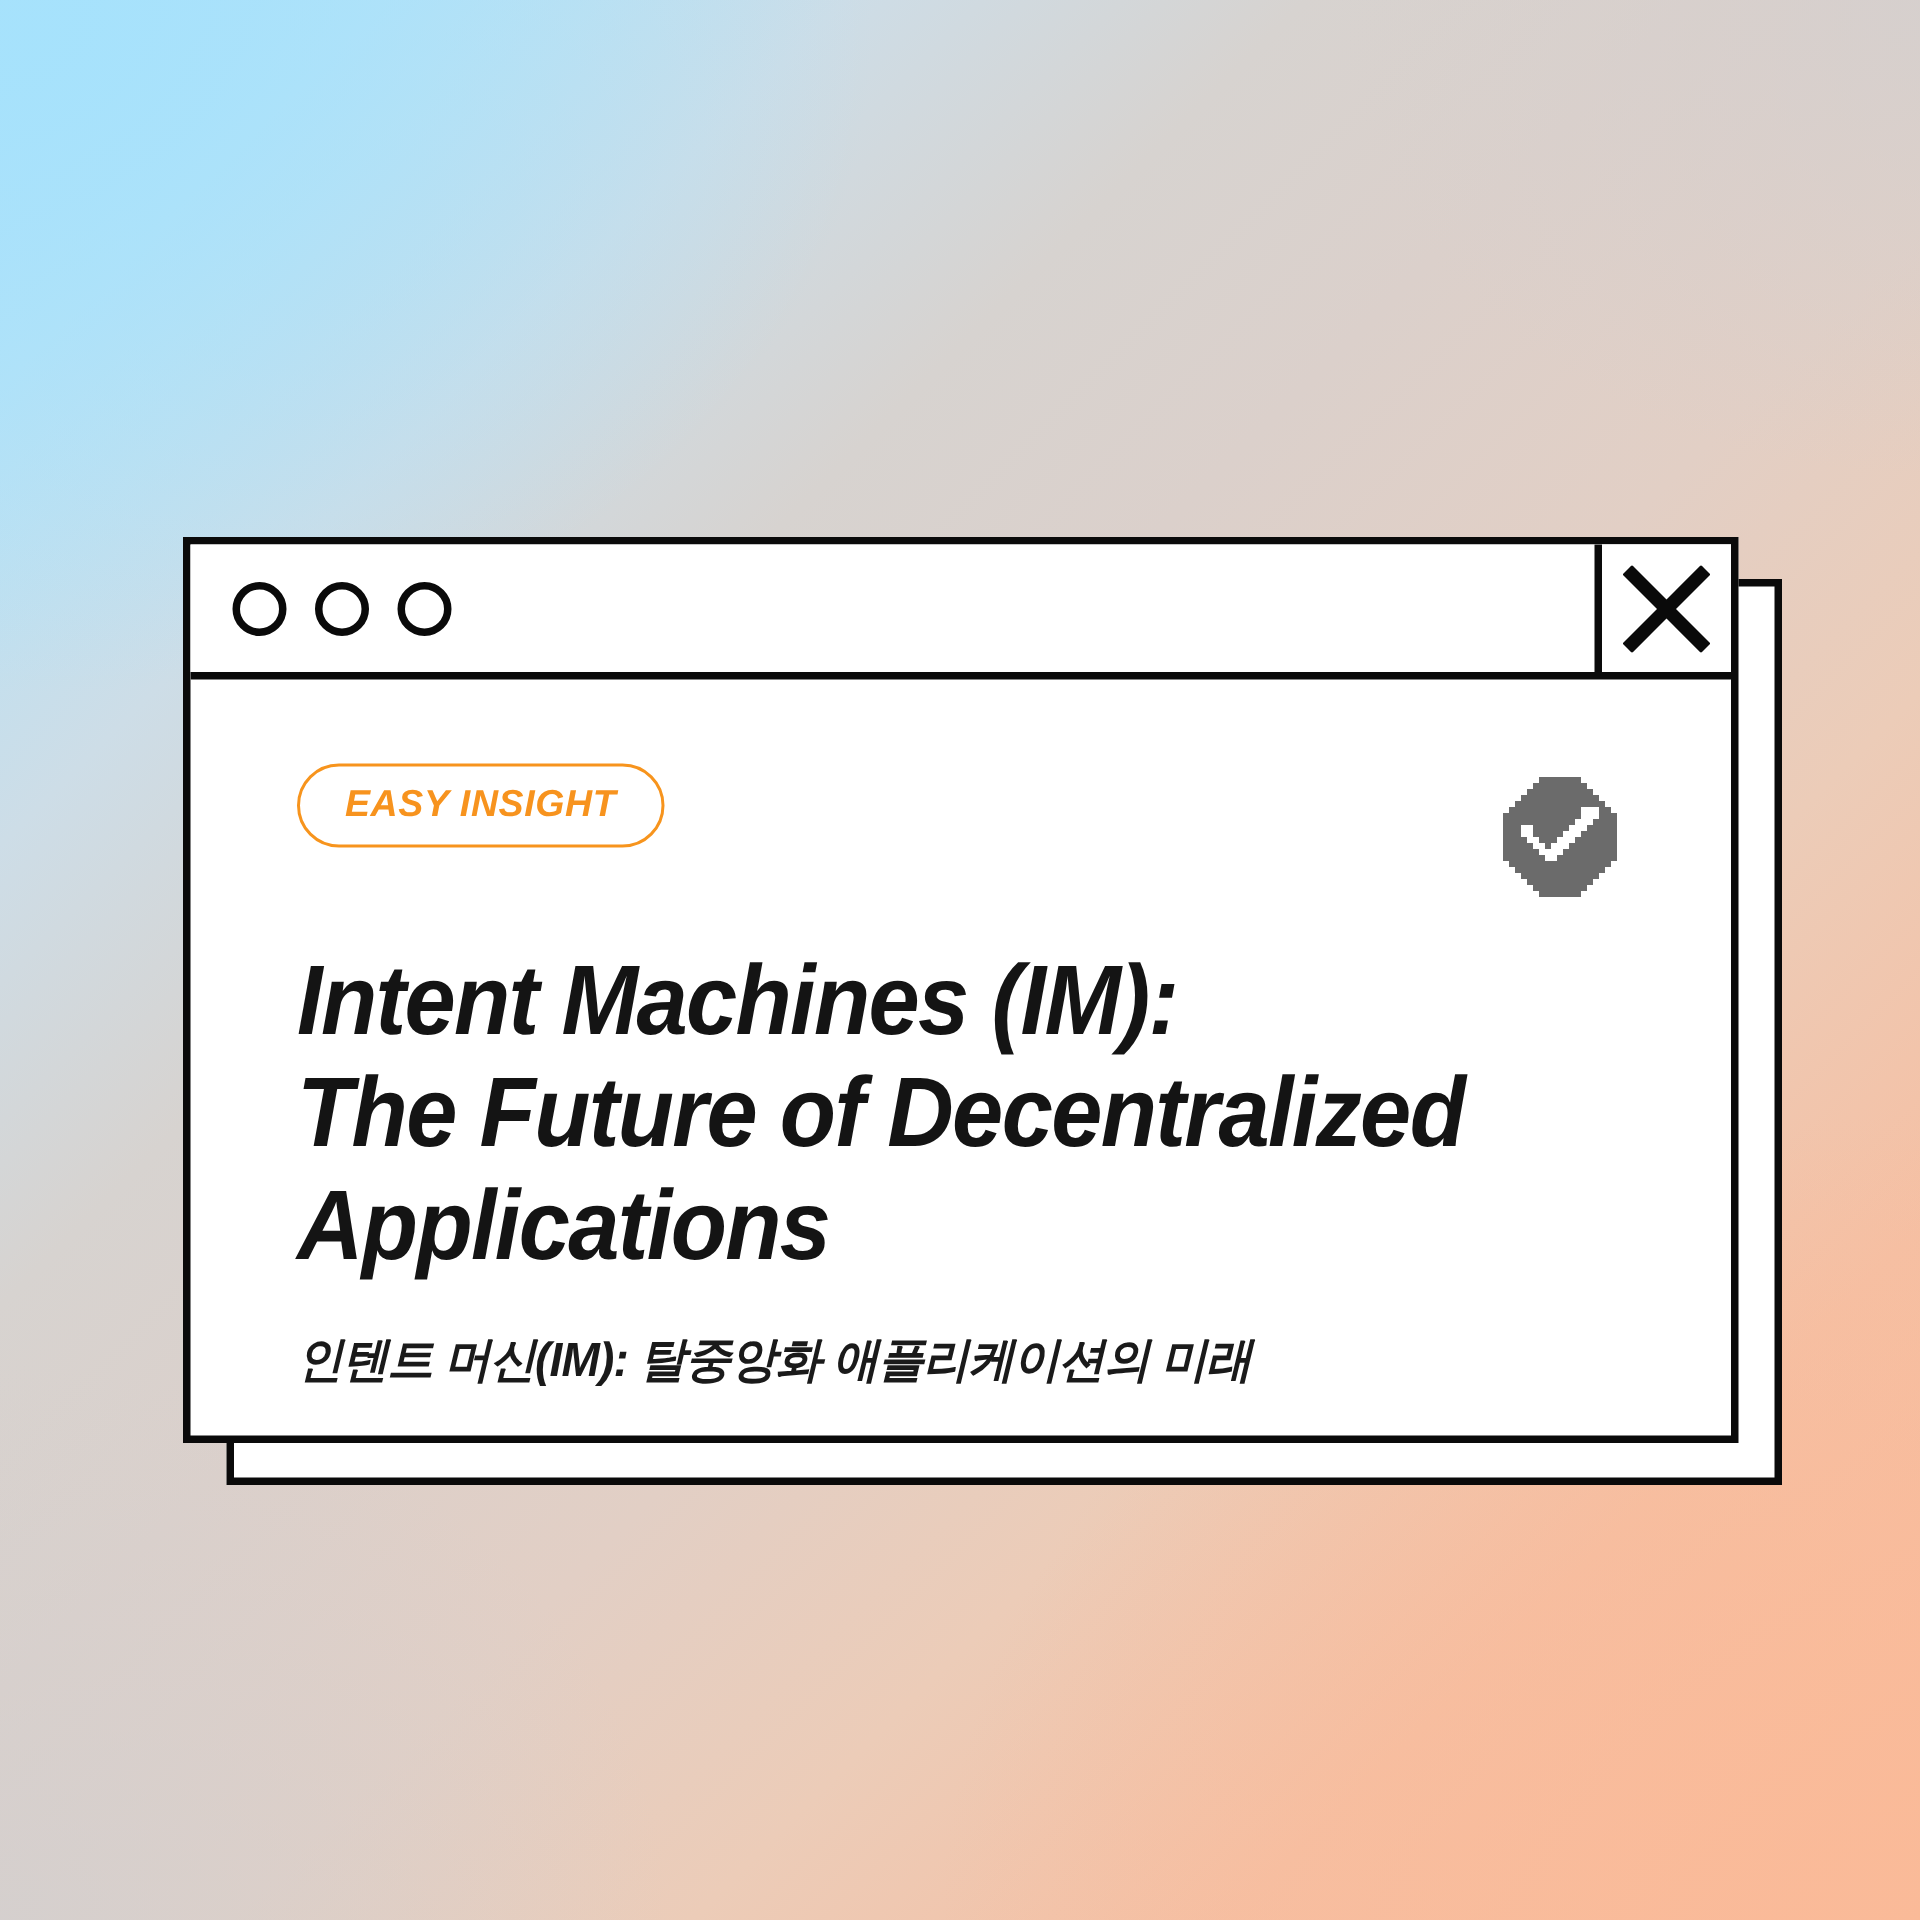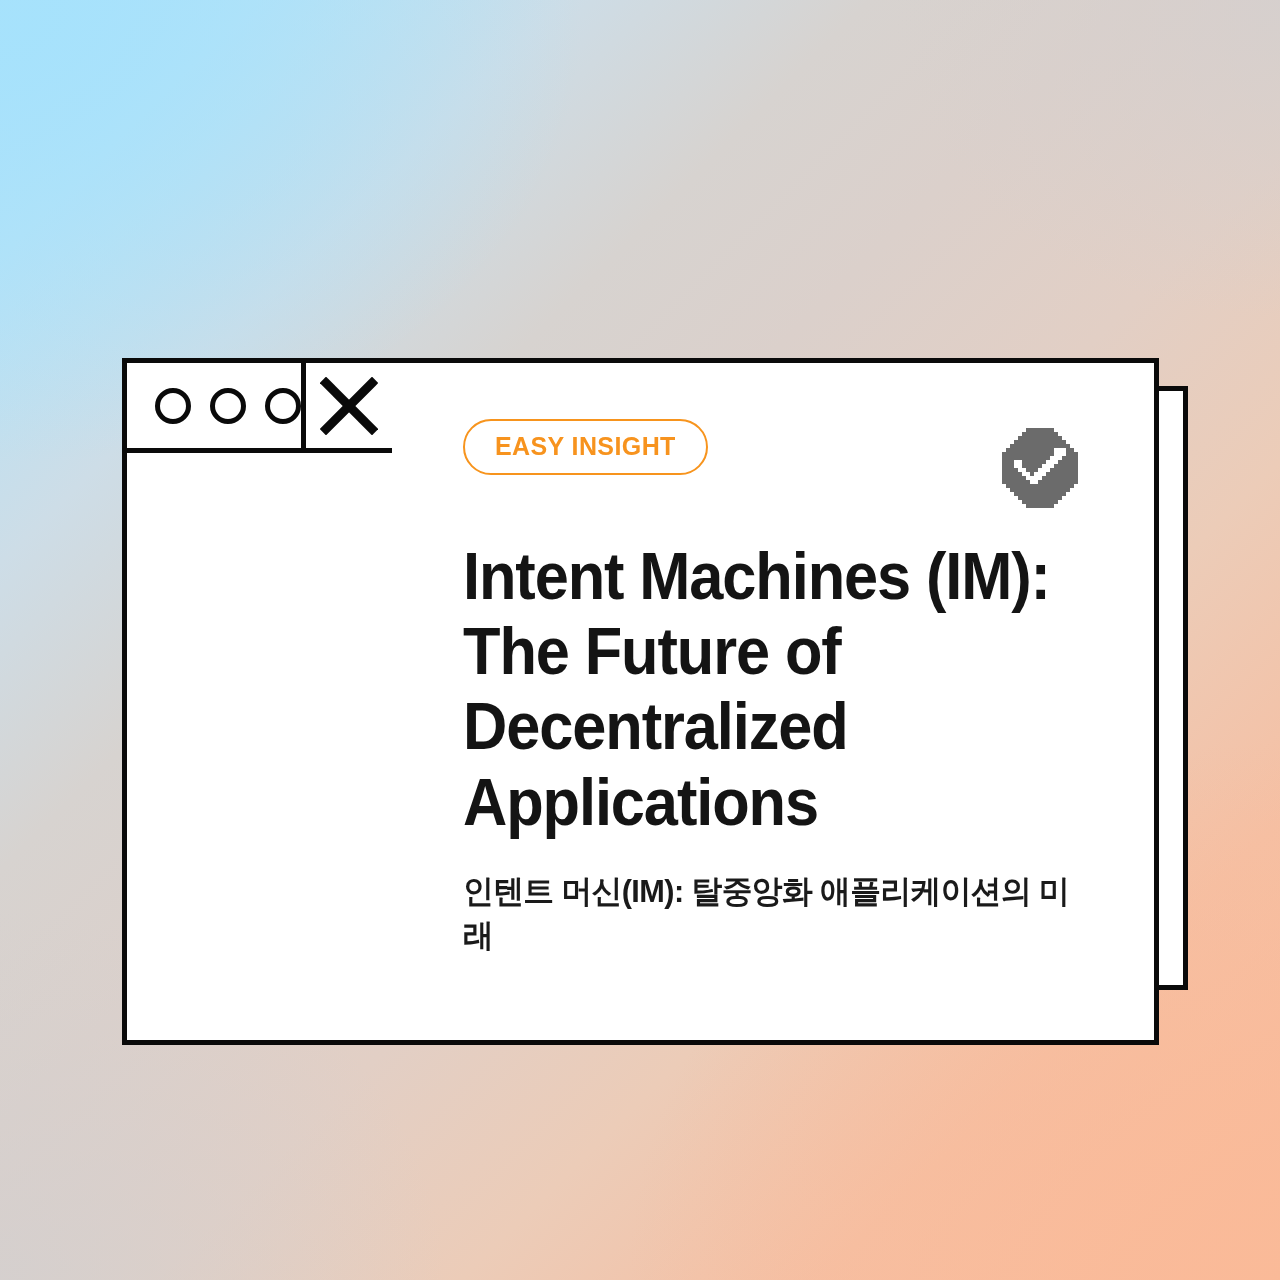--- a/index.html
+++ b/index.html
@@ -54,24 +54,26 @@
     background: #ffffff;
     border: 5px solid #0a0a0a;
   }
 
   
   #main-window {
     position: absolute;
     left: 122px;
     top: 358px;
     width: 1037px;
-    height: 687px;
+    height: 604px;
     background: #ffffff;
     border: 5px solid #0a0a0a;
     display: flex;
+    flex-direction: column;
+    font-style: italic;
   }
 
   
   .titlebar {
     height: 90px;
     flex: 0 0 90px;
     border-bottom: 5px solid #0a0a0a;
     display: flex;
     align-items: stretch;
     justify-content: space-between;

